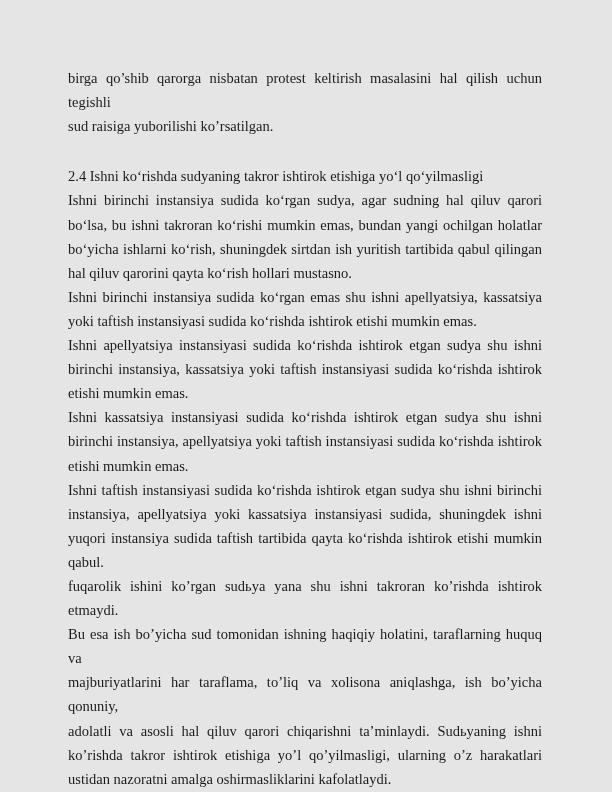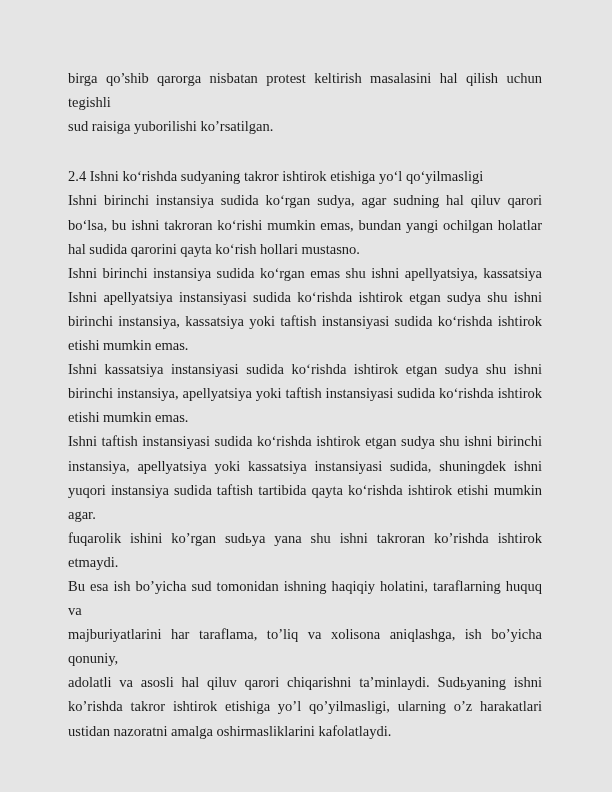--- a/index.html
+++ b/index.html
@@ -51,32 +51,34 @@
 <body>
 
 <div class="page">
   <div class="text-block">
       <div class="line body justify">birga qo’shib qarorga nisbatan protest keltirish masalasini hal qilish uchun tegishli</div>
       <div class="line body left">sud raisiga yuborilishi ko’rsatilgan.</div>
       <div class="line blank left"></div>
       <div class="line heading left">2.4 Ishni koʻrishda sudyaning takror ishtirok etishiga yoʻl qoʻyilmasligi</div>
       <div class="line body justify">Ishni birinchi instansiya sudida koʻrgan sudya, agar sudning hal qiluv qarori</div>
       <div class="line body justify">boʻlsa, bu ishni takroran koʻrishi mumkin emas, bundan yangi ochilgan holatlar</div>
-      <div class="line body left">hal sudida qarorini qayta koʻrish hollari mustasno.</div>
+      <div class="line body justify">boʻyicha ishlarni koʻrish, shuningdek sirtdan ish yuritish tartibida qabul qilingan</div>
+      <div class="line body left">hal qiluv qarorini qayta koʻrish hollari mustasno.</div>
       <div class="line body justify">Ishni birinchi instansiya sudida koʻrgan emas shu ishni apellyatsiya, kassatsiya</div>
+      <div class="line body left">yoki taftish instansiyasi sudida koʻrishda ishtirok etishi mumkin emas.</div>
       <div class="line body justify">Ishni apellyatsiya instansiyasi sudida koʻrishda ishtirok etgan sudya shu ishni</div>
       <div class="line body justify">birinchi instansiya, kassatsiya yoki taftish instansiyasi sudida koʻrishda ishtirok</div>
       <div class="line body left">etishi mumkin emas.</div>
       <div class="line body justify">Ishni kassatsiya instansiyasi sudida koʻrishda ishtirok etgan sudya shu ishni</div>
       <div class="line body justify">birinchi instansiya, apellyatsiya yoki taftish instansiyasi sudida koʻrishda ishtirok</div>
       <div class="line body left">etishi mumkin emas.</div>
       <div class="line body justify">Ishni taftish instansiyasi sudida koʻrishda ishtirok etgan sudya shu ishni birinchi</div>
       <div class="line body justify">instansiya, apellyatsiya yoki kassatsiya instansiyasi sudida, shuningdek ishni</div>
       <div class="line body justify">yuqori instansiya sudida taftish tartibida qayta koʻrishda ishtirok etishi mumkin</div>
-      <div class="line body left">agar.</div>
+      <div class="line body left">qabul.</div>
       <div class="line body justify">fuqarolik ishini ko’rgan sudьya yana shu ishni takroran ko’rishda ishtirok etmaydi.</div>
       <div class="line body justify">Bu esa ish bo’yicha sud tomonidan ishning haqiqiy holatini, taraflarning huquq va</div>
       <div class="line body justify">majburiyatlarini har taraflama, to’liq va xolisona aniqlashga, ish bo’yicha qonuniy,</div>
       <div class="line body justify">adolatli va asosli hal qiluv qarori chiqarishni ta’minlaydi. Sudьyaning ishni</div>
       <div class="line body justify">ko’rishda takror ishtirok etishiga yo’l qo’yilmasligi, ularning o’z harakatlari</div>
       <div class="line body left">ustidan nazoratni amalga oshirmasliklarini kafolatlaydi.</div>
     </div>
 </div>
 
 </body></html>

